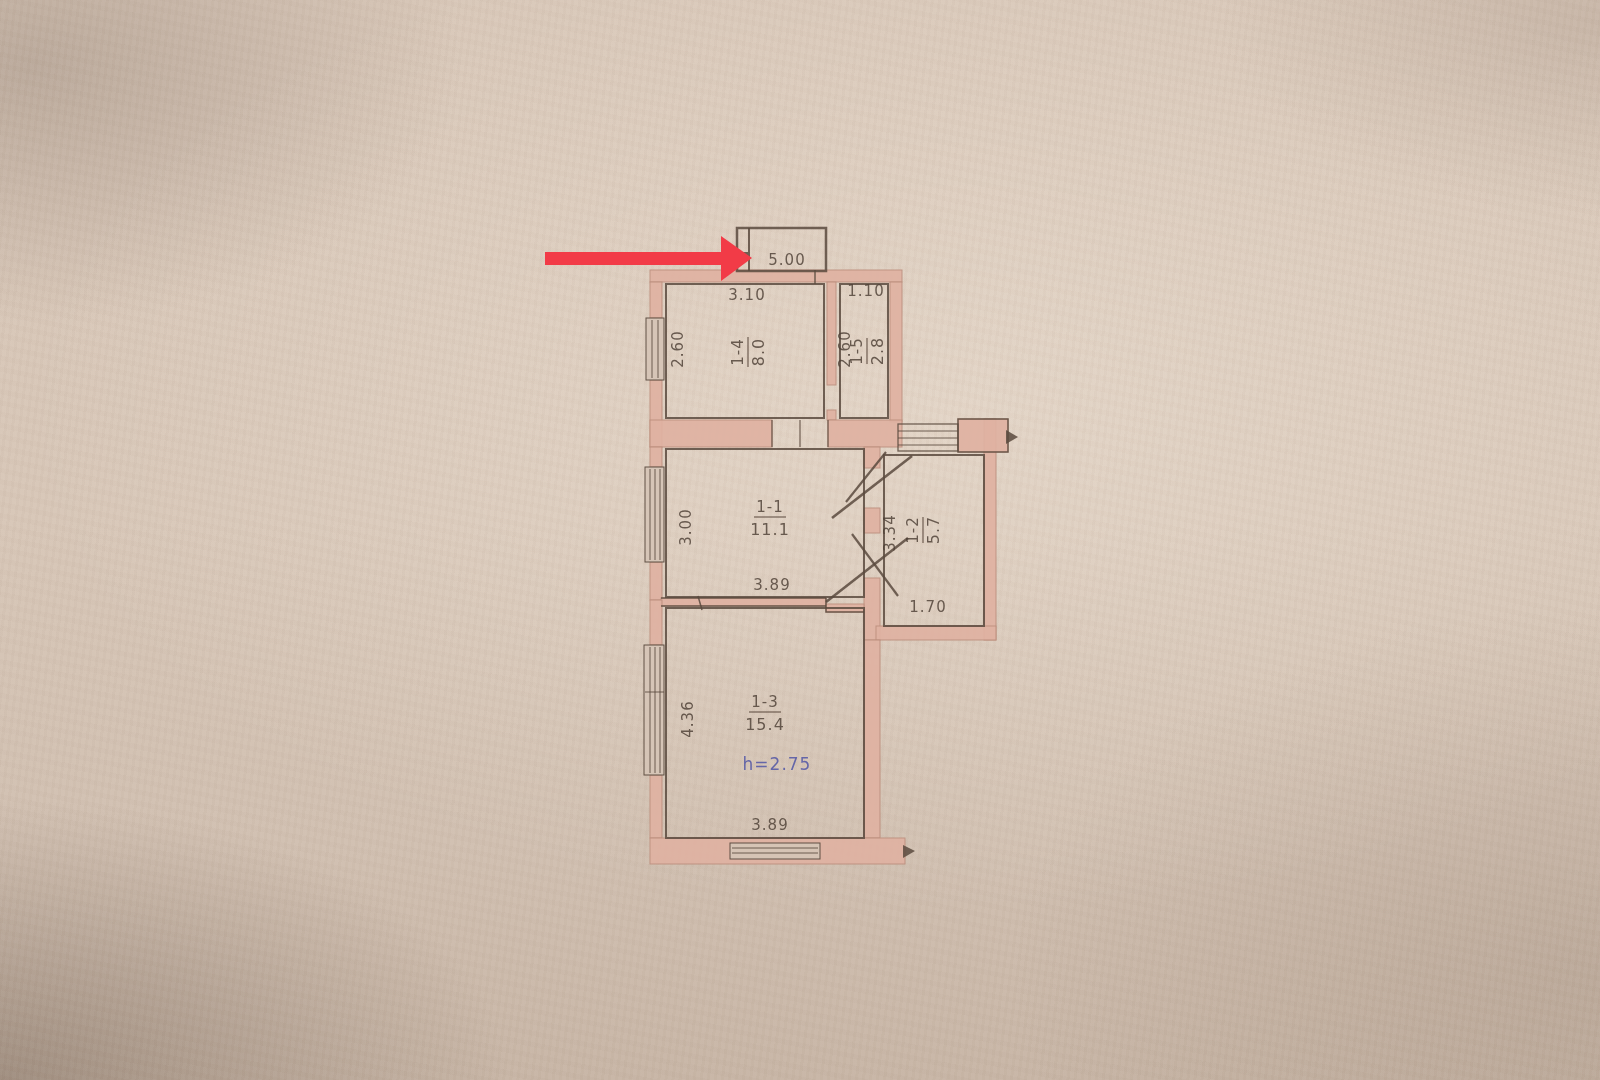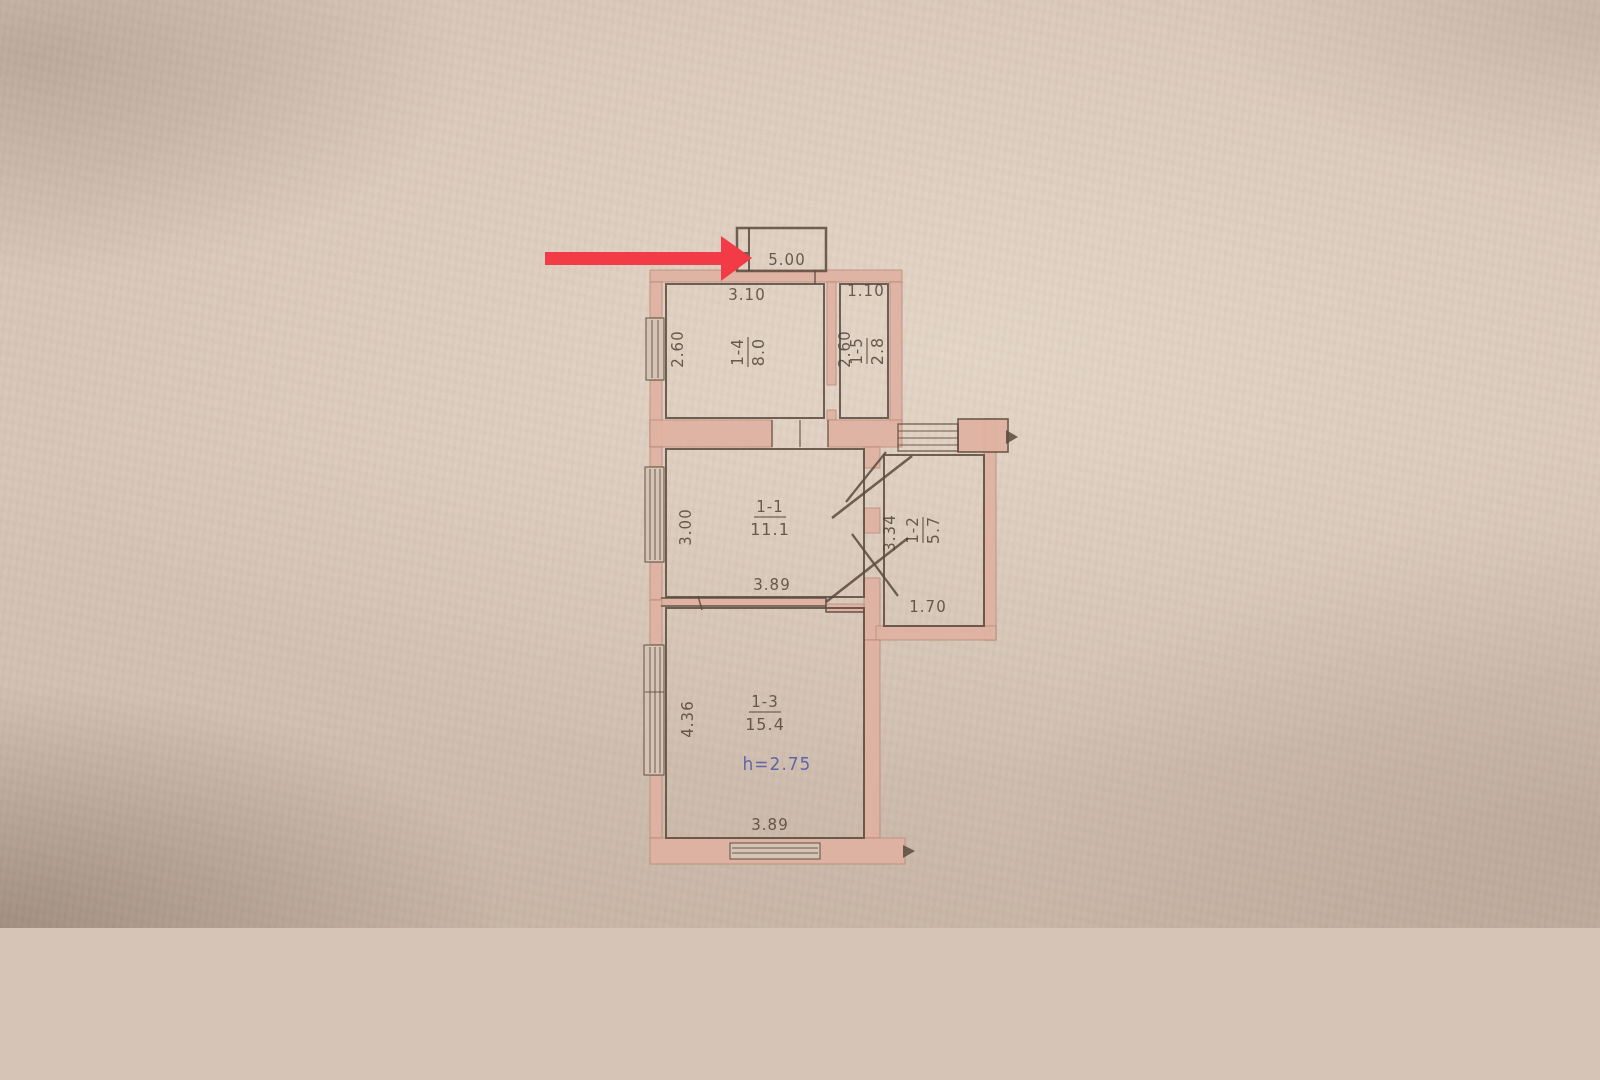--- a/index.html
+++ b/index.html
@@ -1,17 +1,17 @@
 <!DOCTYPE html>
 <html style="--paper: #d6c5b7; --ink: #5a4a3e; --text-ink: #4e4036; --wall-fill: #e0b2a2; --wall-stroke: #bd8f7f; --arrow: #f23b47; --note: #5156a6;"><head>
 <meta charset="utf-8">
 <style>
   html,body{margin:0;padding:0;width:1600px;height:1080px;overflow:hidden;}
   body{font-family:"DejaVu Sans", sans-serif;background:var(--paper,#d4c3b5);}
-  .photo{position:relative;width:1600px;height:928px;
+  .photo{position:relative;width:1600px;height:1080px;
     background:
       radial-gradient(95% 75% at 60% 38%, rgba(255,246,234,0.30), rgba(255,246,234,0) 62%),
       radial-gradient(55% 45% at 0% 100%, rgba(58,40,30,0.28), rgba(58,40,30,0) 58%),
       radial-gradient(45% 40% at 2% 6%, rgba(70,52,40,0.20), rgba(70,52,40,0) 60%),
       radial-gradient(60% 55% at 100% 90%, rgba(92,70,54,0.14), rgba(92,70,54,0) 62%),
       radial-gradient(40% 30% at 100% 2%, rgba(80,60,46,0.12), rgba(80,60,46,0) 60%),
       linear-gradient(180deg,#d8c7b8 0%,#d7c6b7 48%,#d0bfb0 78%,#c7b5a5 100%);
   }
   .grain{position:absolute;inset:0;pointer-events:none;
     background:

